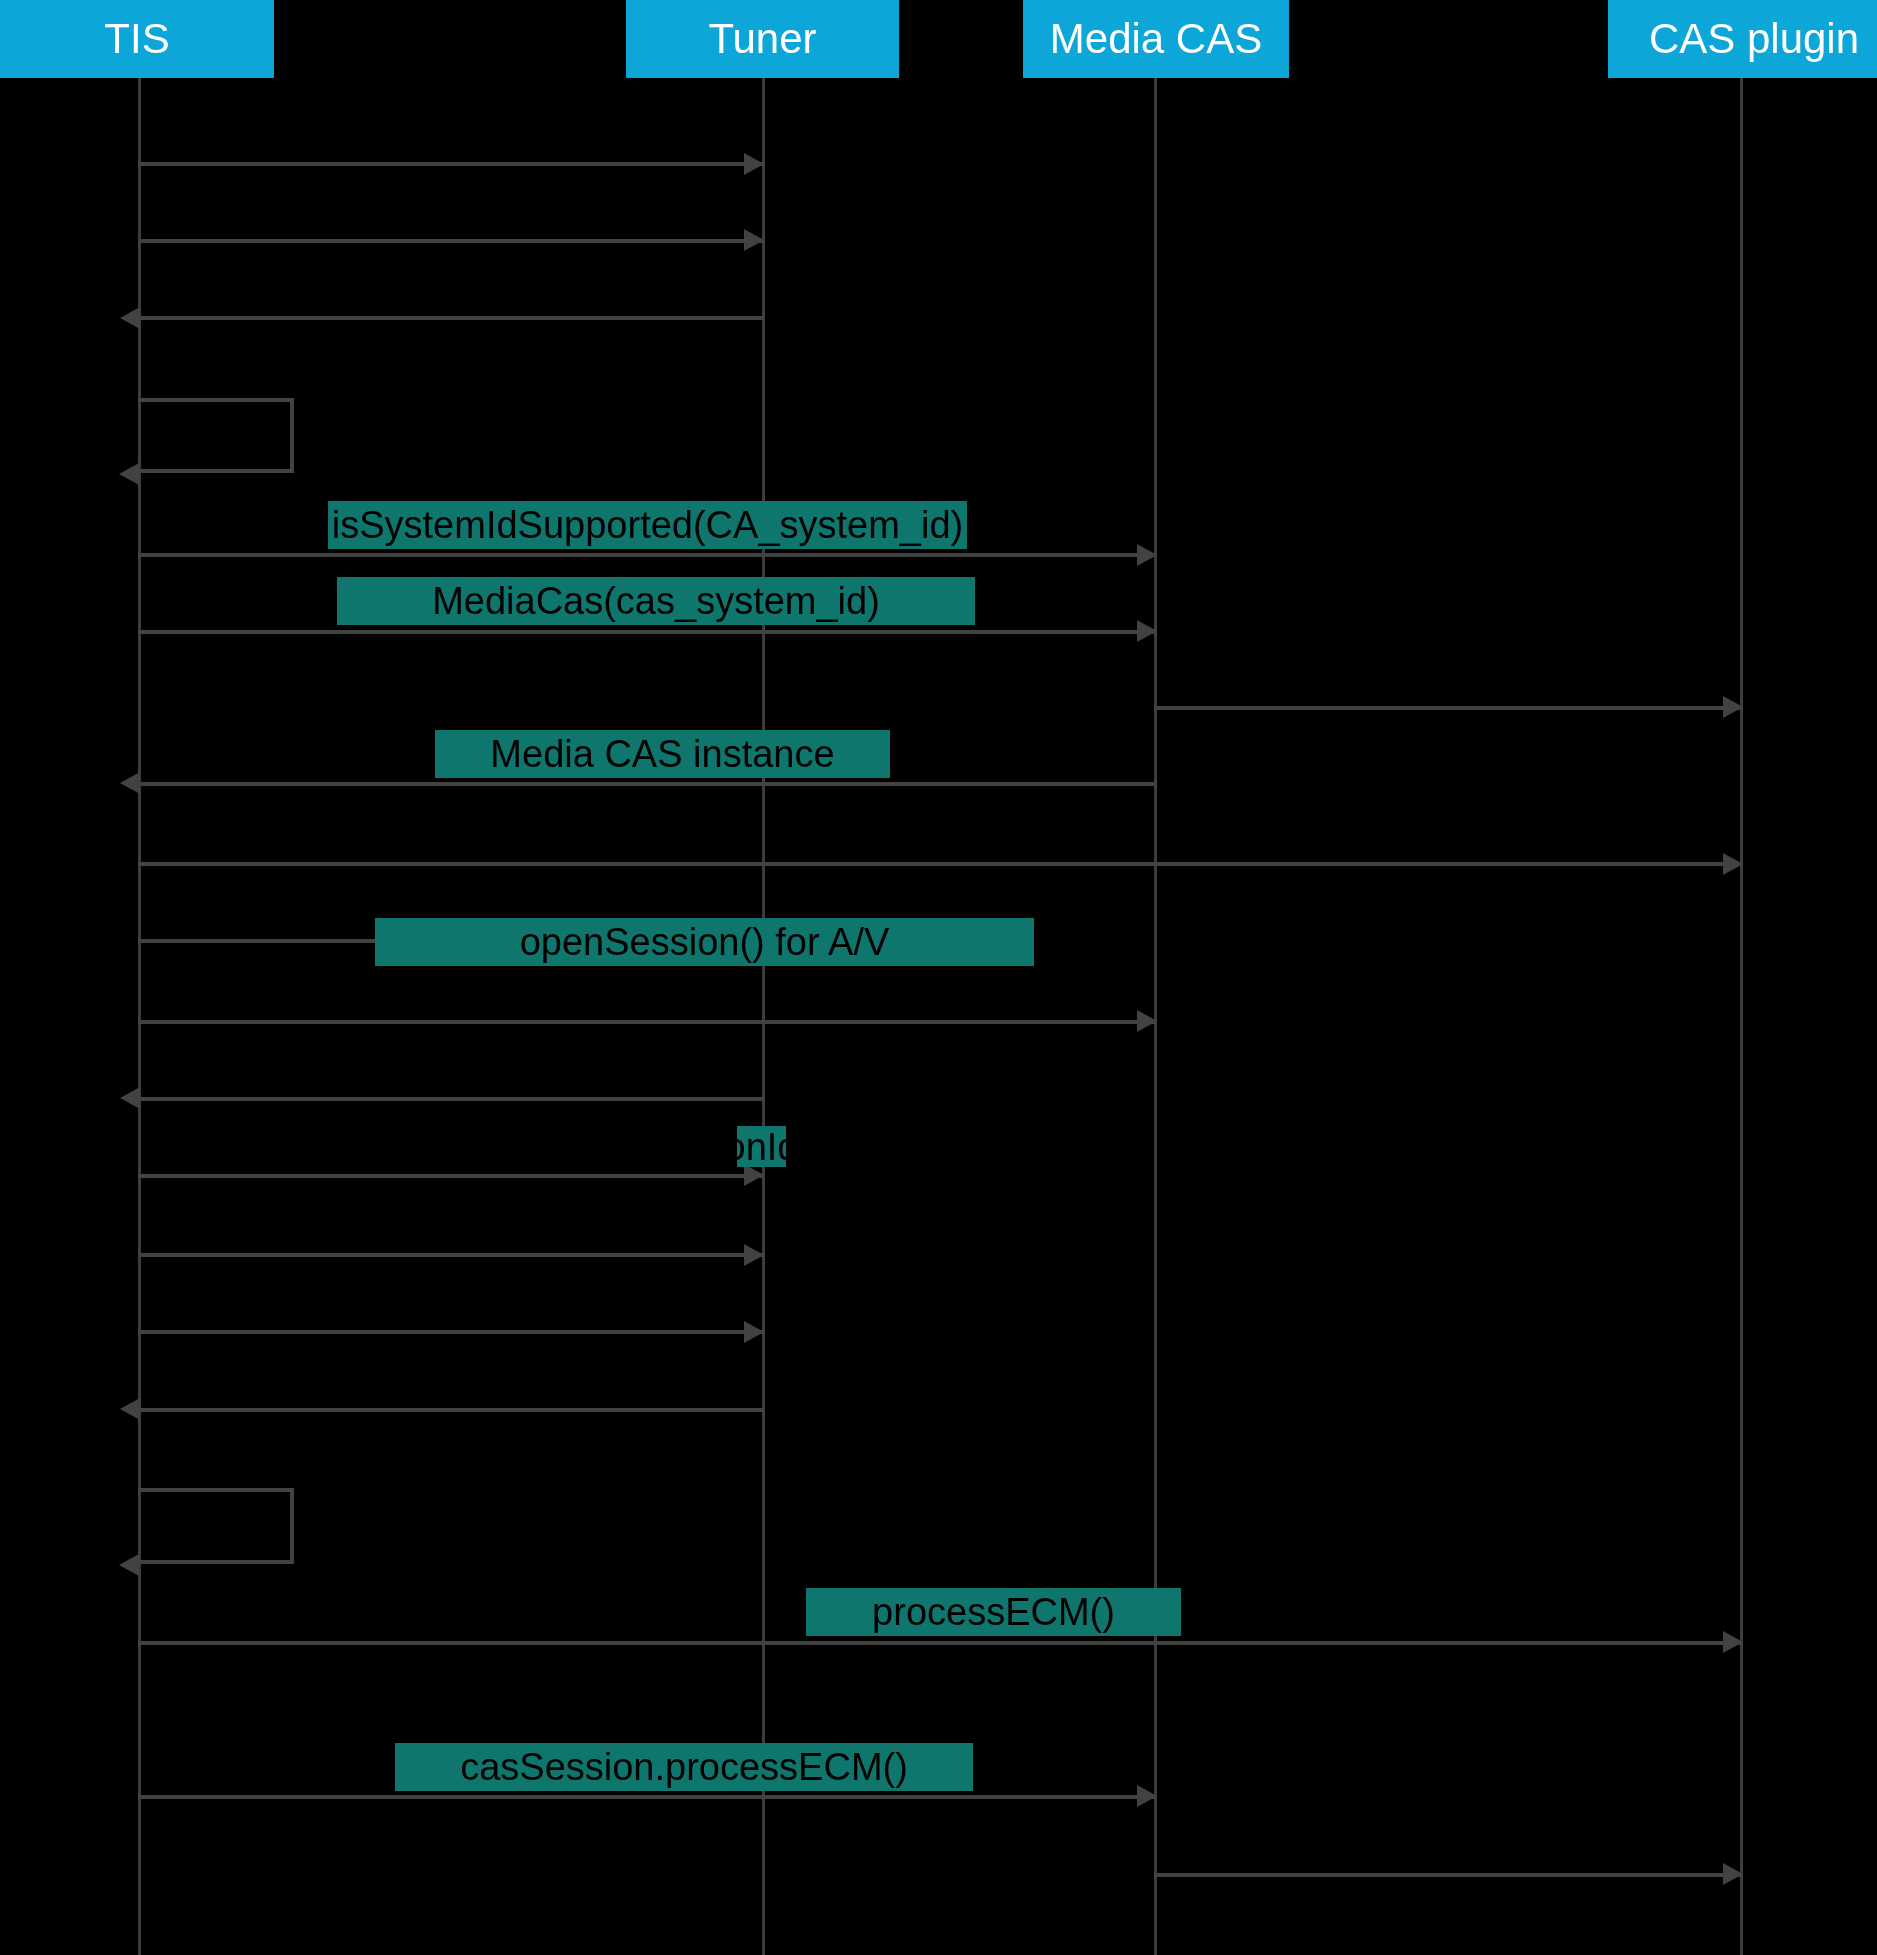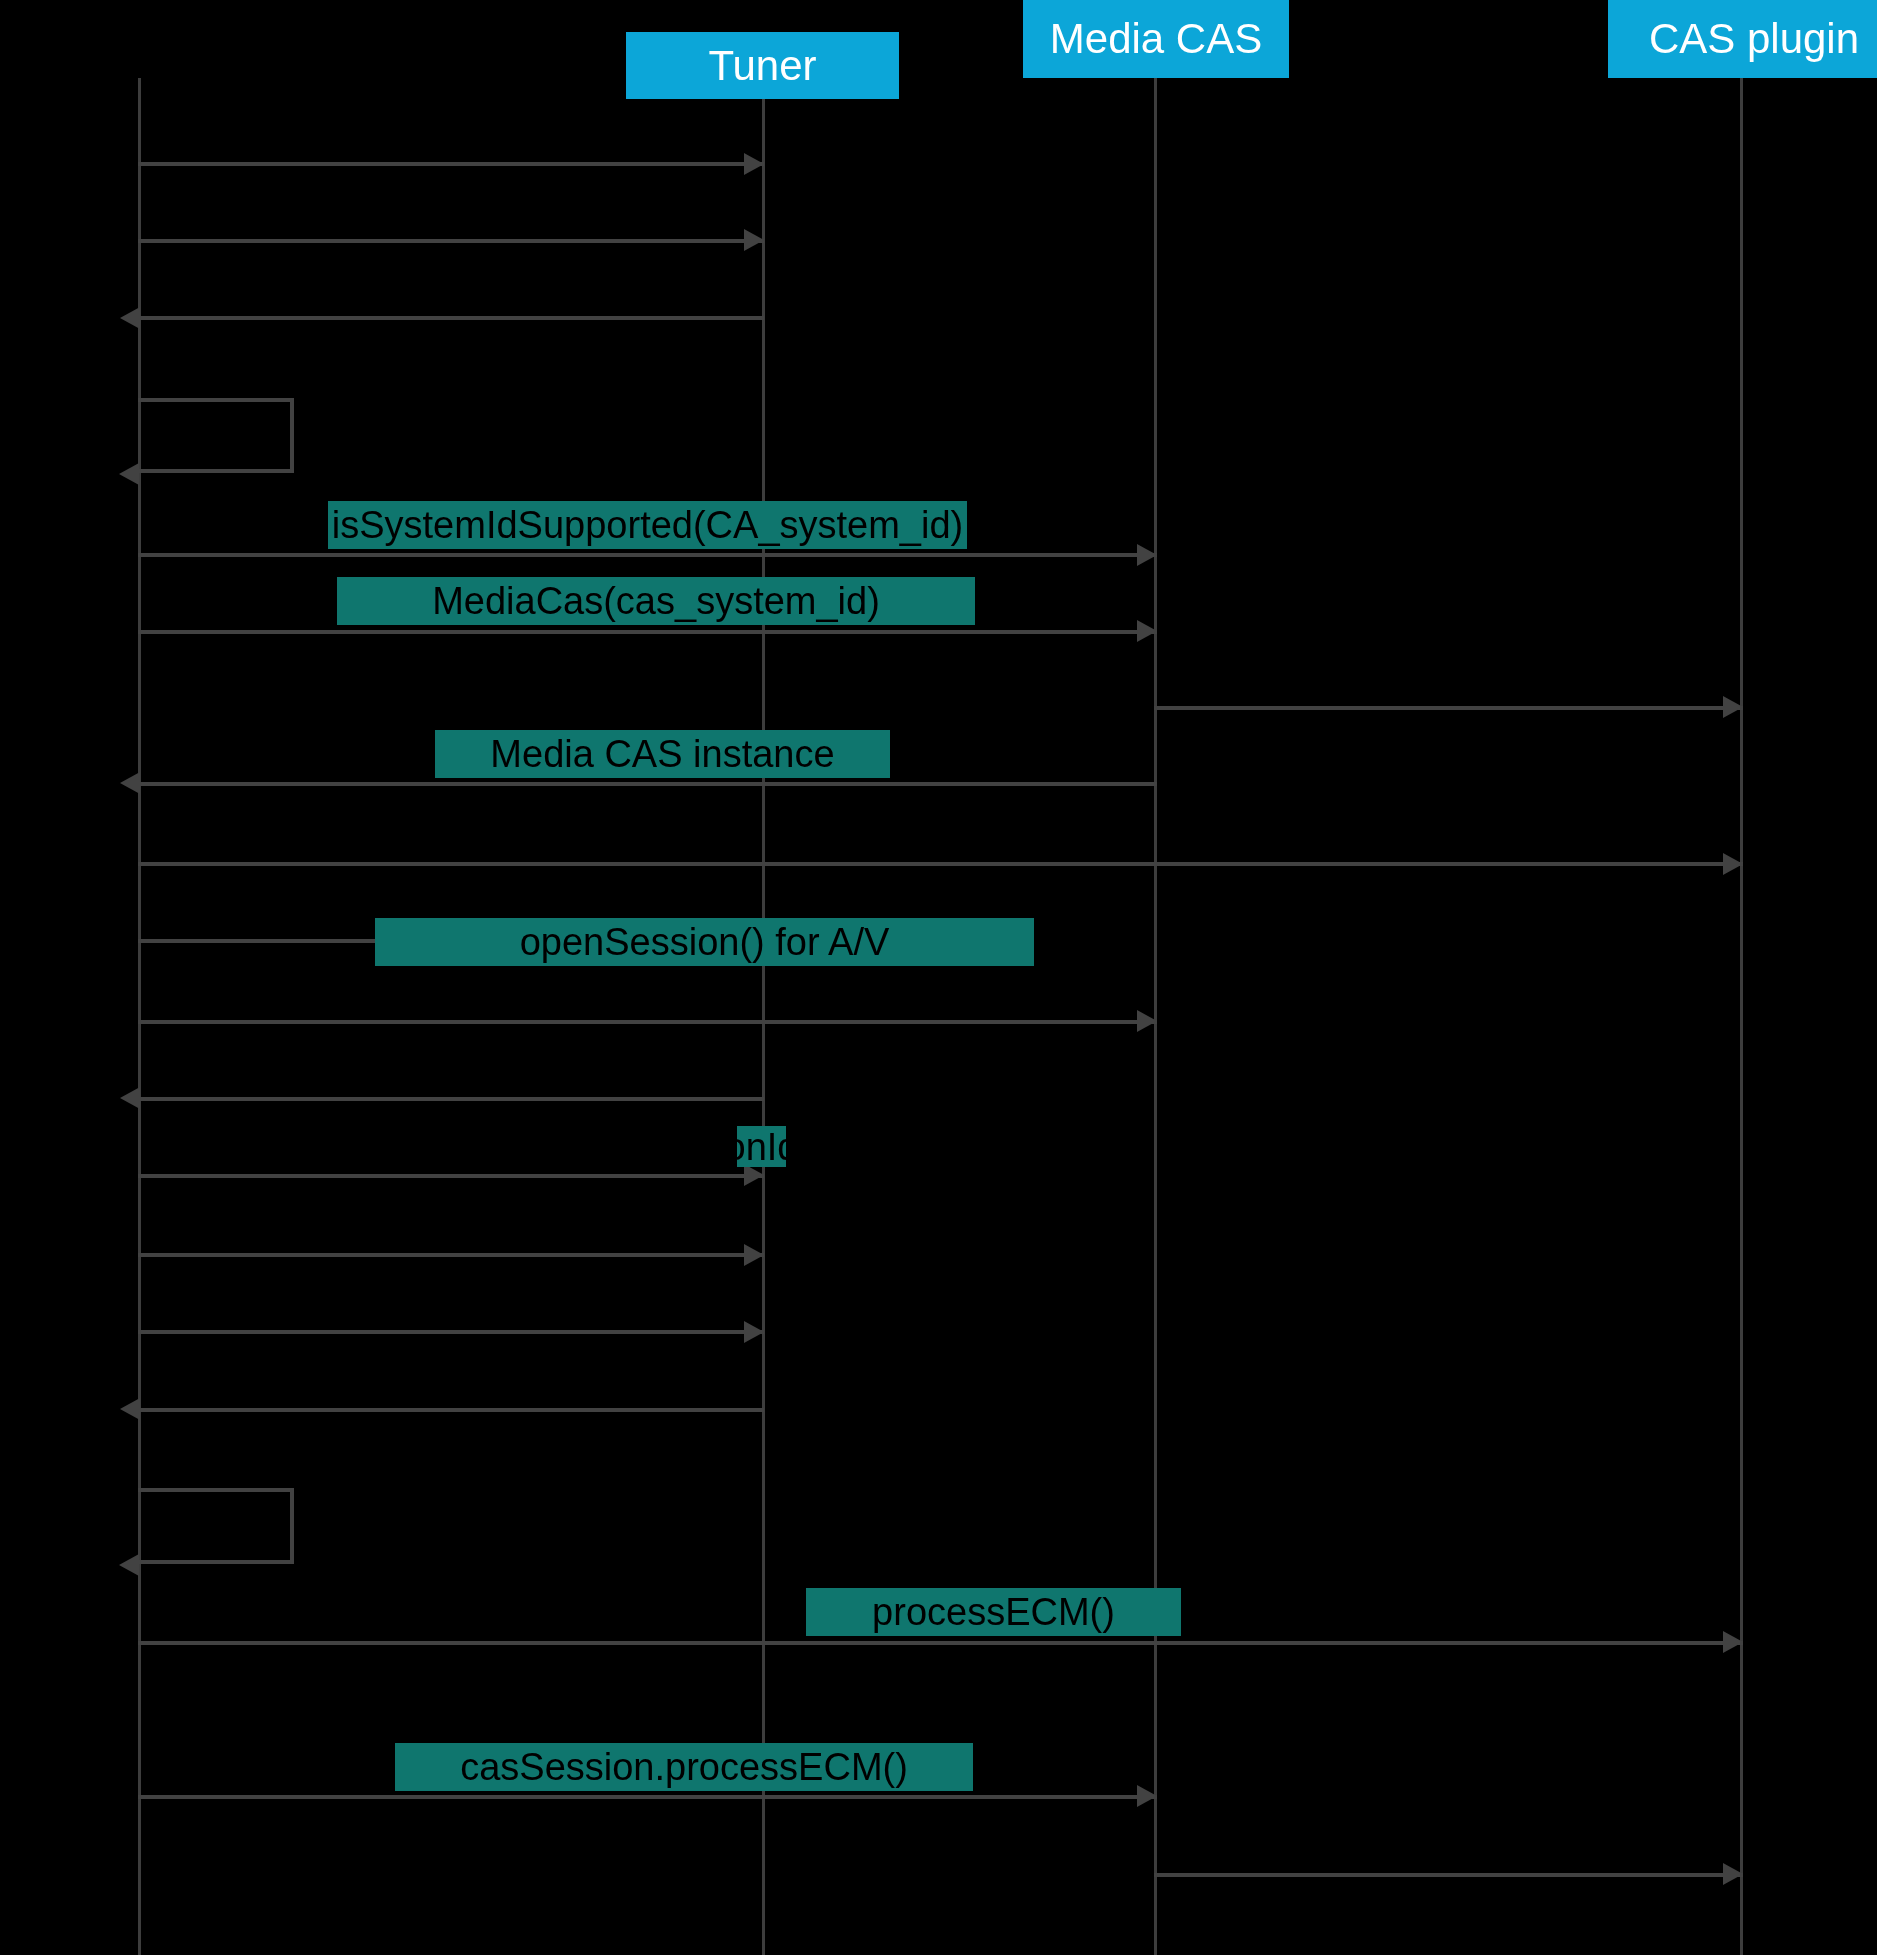--- a/index.html
+++ b/index.html
@@ -140,21 +140,24 @@
     <div class="arrow-head right" style="left: 1137px; top: 1785px;"></div>
     <div class="msg-line" style="left: 1154px; top: 1873px; width: 589px;"></div>
     <div class="arrow-head right" style="left: 1723px; top: 1863px;"></div>
     <div class="msg-label" style="left: 328px; top: 501px; width: 639px; height: 48px;">isSystemIdSupported(CA_system_id)</div>
     <div class="msg-label" style="left: 337px; top: 577px; width: 638px; height: 48px;">MediaCas(cas_system_id)</div>
     <div class="msg-label" style="left: 435px; top: 730px; width: 455px; height: 48px;">Media CAS instance</div>
     <div class="msg-label" style="left: 375px; top: 918px; width: 659px; height: 48px;">openSession() for A/V</div>
     <div class="msg-label" style="left: 737px; top: 1126px; width: 49px; height: 41px;">onId</div>
     <div class="msg-label" style="left: 806px; top: 1588px; width: 375px; height: 48px;">processECM()</div>
     <div class="msg-label" style="left: 395px; top: 1743px; width: 578px; height: 48px;">casSession.processECM()</div>
-    <div class="participant-box" style="left: 626px; top: 0px; width: 273px; height: 67px; margin-top: 32px;">
+    <div class="participant-box" style="left: 0px; top: 0px; width: 274px; height: 78px;">
+      <span class="participant-label">TIS</span>
+    </div>
+    <div class="participant-box" style="left: 626px; top: 0px; width: 273px; height: 78px;">
       <span class="participant-label">Tuner</span>
     </div>
     <div class="participant-box" style="left: 1023px; top: 0px; width: 266px; height: 78px;">
       <span class="participant-label">Media CAS</span>
     </div>
     <div class="participant-box" style="left: 1608px; top: 0px; width: 292px; height: 78px;">
       <span class="participant-label">CAS plugin</span>
     </div>
   </div>
 

